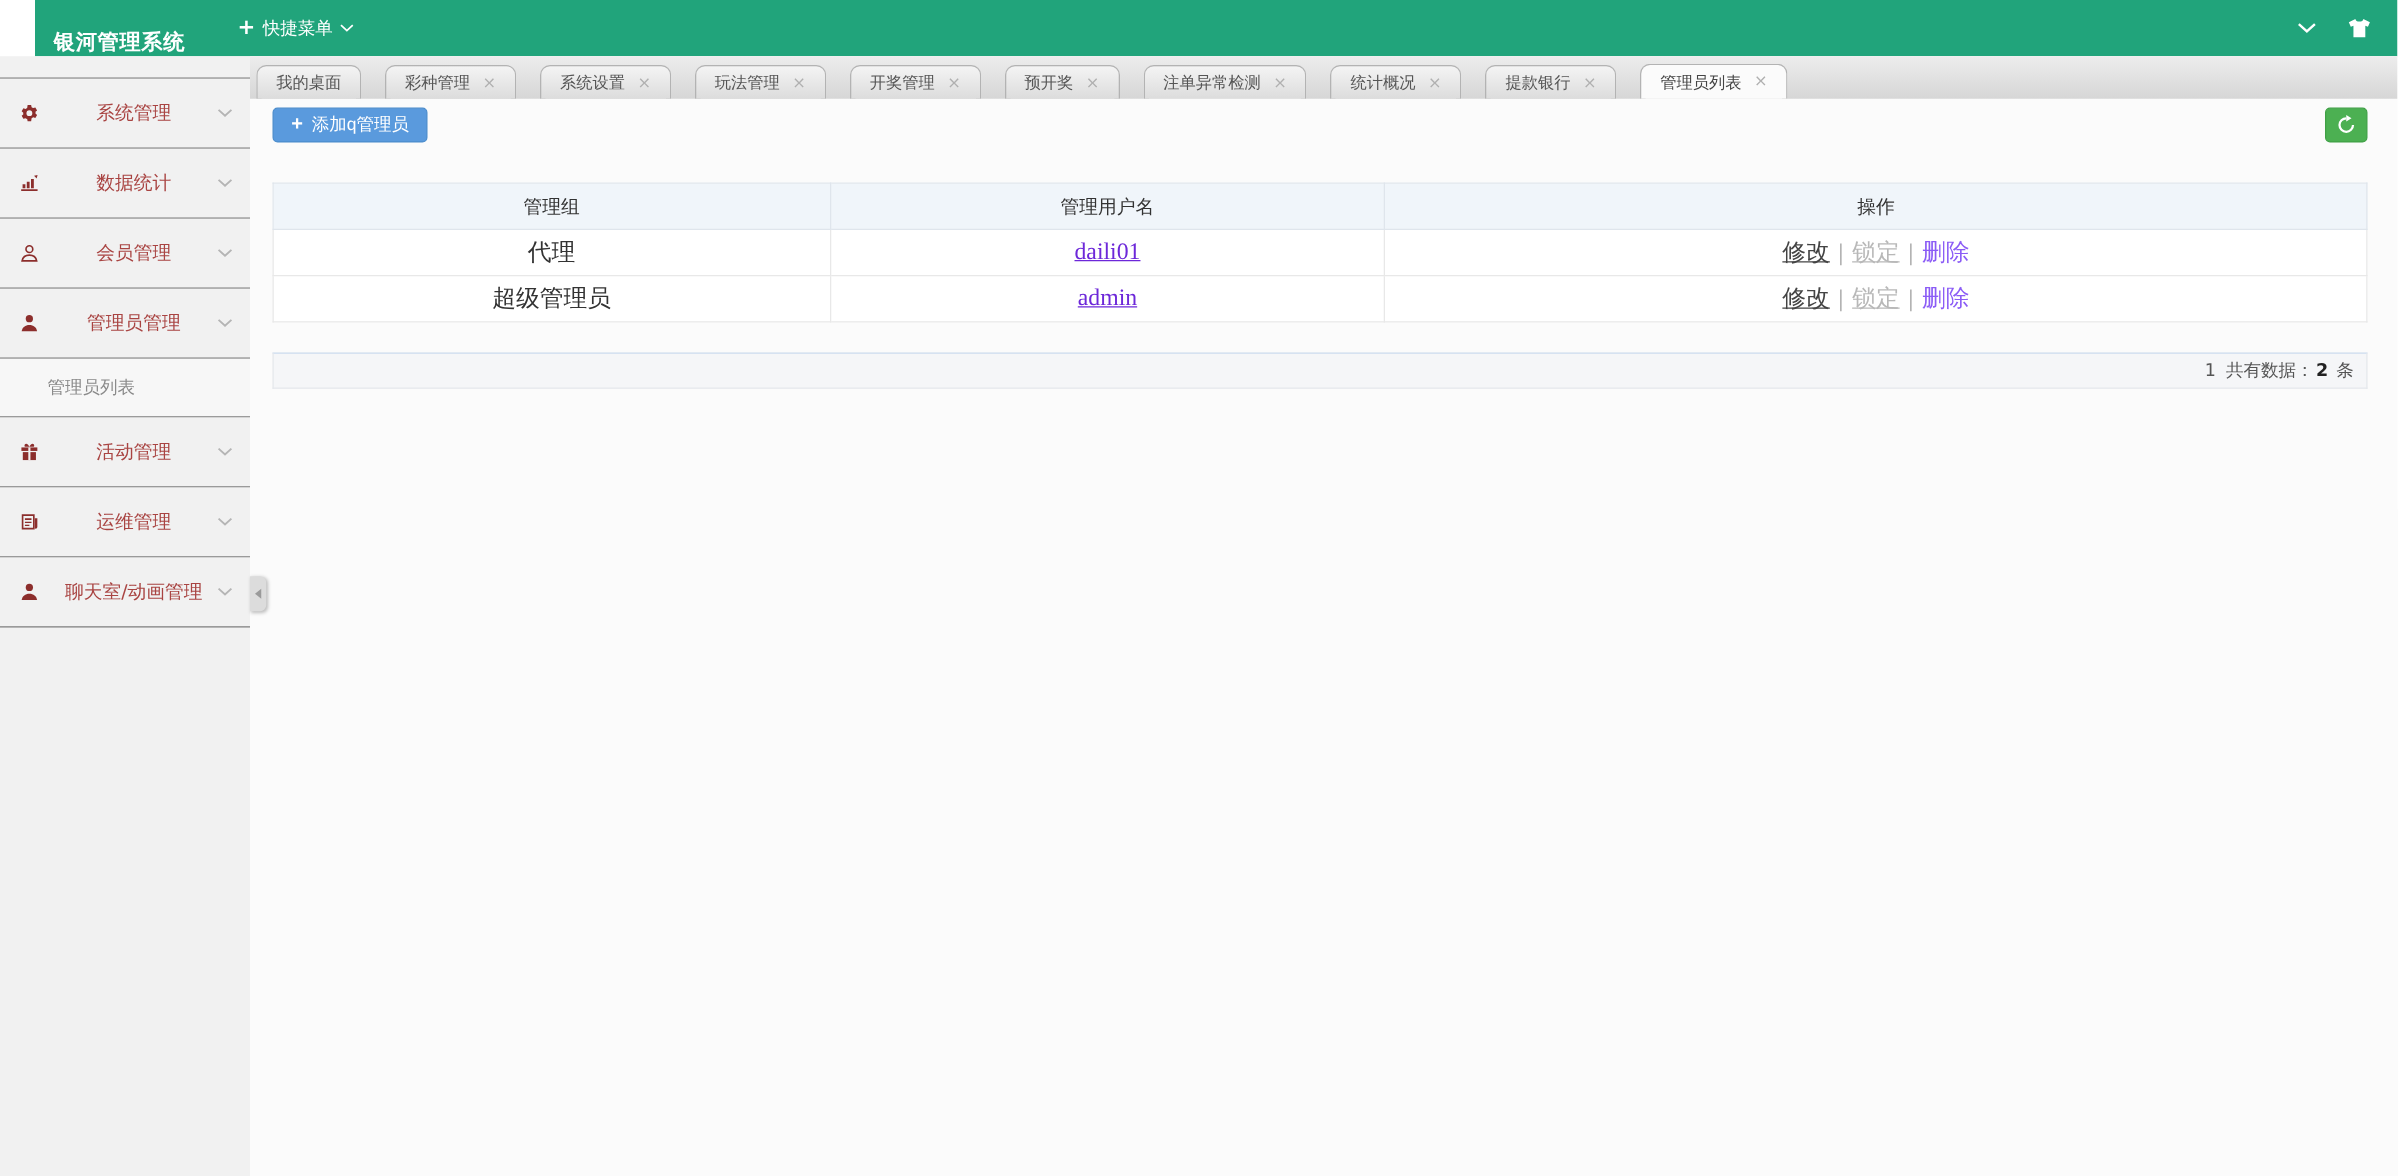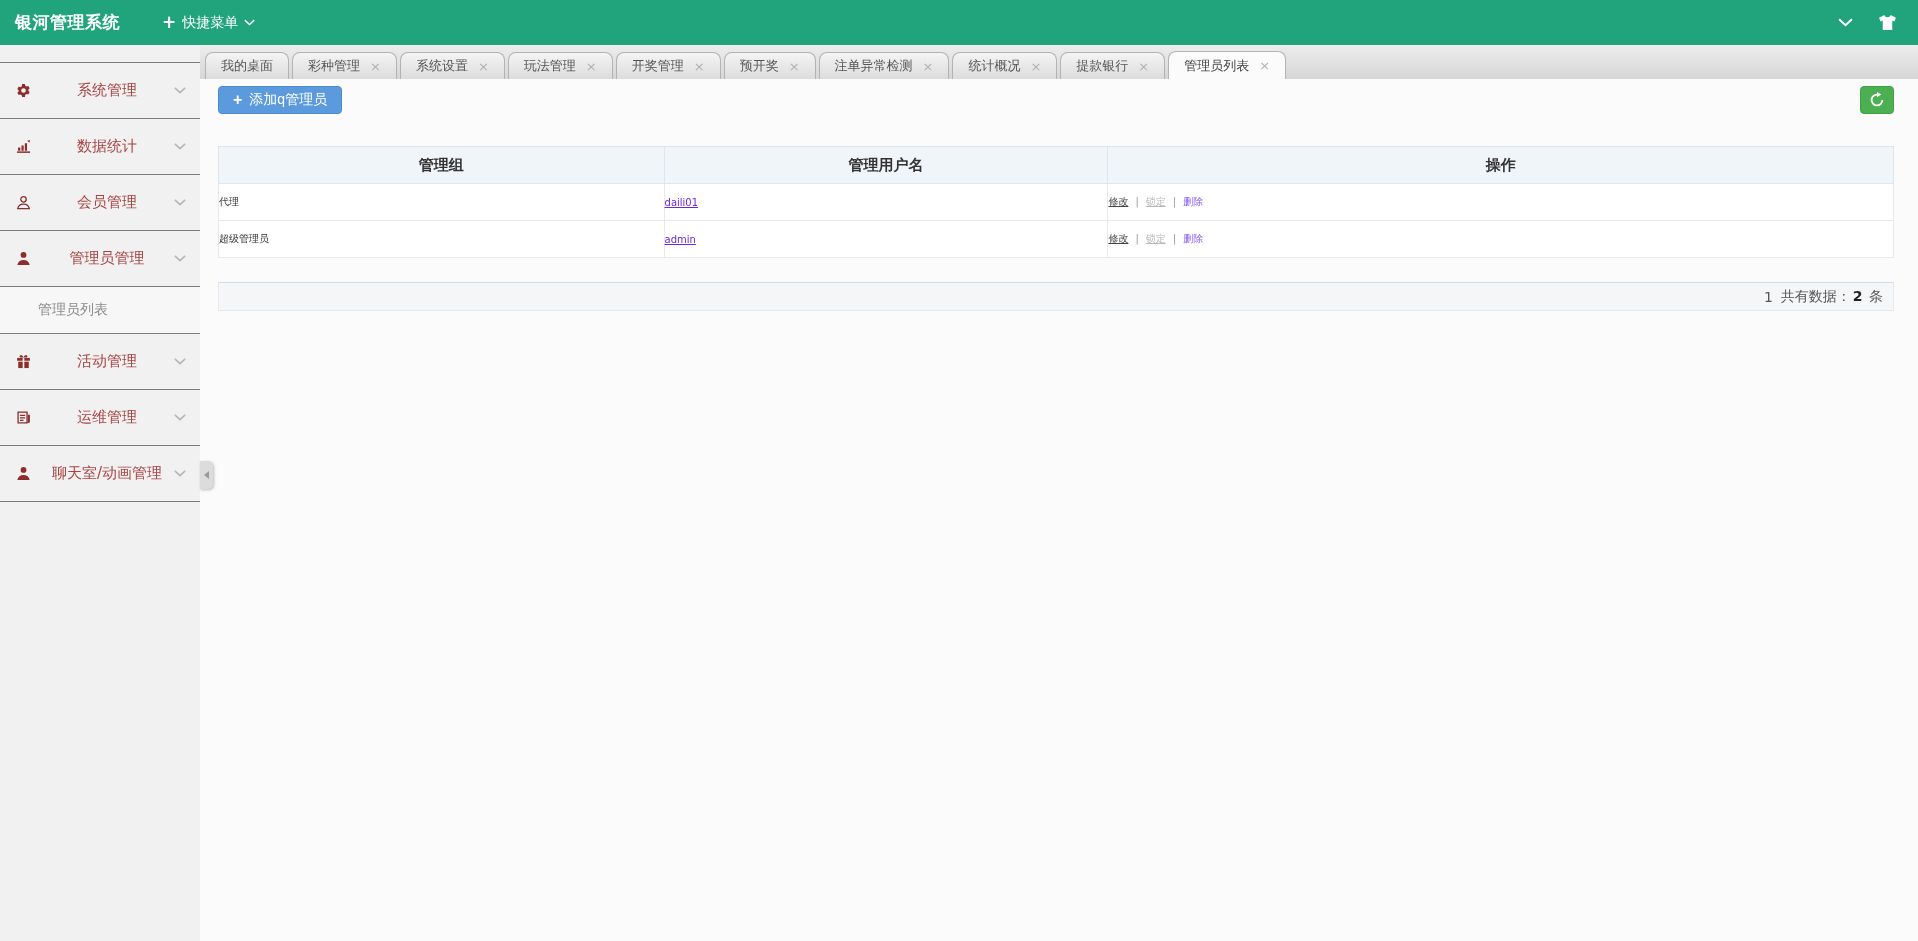--- a/index.html
+++ b/index.html
@@ -1,20 +1,20 @@
 <!DOCTYPE html>
 <html><head>
 <meta charset="utf-8">
 <style>
   * { margin:0; padding:0; box-sizing:border-box; }
   html,body { width:1918px; height:941px; font-family:"DejaVu Sans","Liberation Sans",sans-serif; background:#fff; }
   .app { width:1918px; height:941px; display:flex; flex-direction:column; overflow:hidden; }
 
   
-  .header { height:45px; background:#21a47b; display:flex; align-items:center; color:#fff; flex:0 0 45px; }
+  .header { height:45px; background:#21a47b; display:flex; align-items:flex-end; color:#fff; flex:0 0 45px;margin-left:28px; }
   .app-title { font-size:17px; font-weight:bold; padding:0 0 0 15px; letter-spacing:.5px; }
   .quick-menu { display:flex; align-items:center; gap:6px; margin-left:32px; font-size:14px; cursor:pointer; height:45px; padding:0 10px; }
   .quick-plus { font-size:17px; font-weight:bold; line-height:1; }
   .header-spacer { flex:1; }
   .header-iconbtn { width:34px; height:45px; display:flex; align-items:center; justify-content:center; cursor:pointer; }
   .header-right { display:flex; align-items:center; padding-right:14px; gap:8px; }
 
   
   .body { flex:1; display:flex; min-height:0; position:relative; }
 
@@ -27,33 +27,33 @@
   .s-chev { color:#b5b5b5; display:flex; align-items:center; }
   .side-sub { background:#f7f7f7; border-bottom:1px solid #7d7d7d; }
   .side-subitem { height:46px; display:flex; align-items:center; padding-left:38px; font-size:14px; color:#8a8a8a; cursor:pointer; }
 
   .collapse-handle { position:absolute; left:200px; top:416px; width:13px; height:28px; background:#dcdcdc; border-radius:0 5px 5px 0; box-shadow:1px 1px 3px rgba(0,0,0,.25); display:flex; align-items:center; justify-content:center; cursor:pointer; z-index:5; }
   .collapse-arrow { width:0; height:0; border-top:4px solid transparent; border-bottom:4px solid transparent; border-right:5px solid #9a9a9a; }
 
   
   .main { flex:1; display:flex; flex-direction:column; min-width:0; background:#fbfbfb; }
   .tabbar { height:34px; flex:0 0 34px; background:linear-gradient(#ededed,#d6d6d6); display:flex; align-items:flex-end; padding-left:5px; }
-  .tab { height:27px; display:flex; align-items:center; padding:0 15px; background:linear-gradient(#f4f4f4,#dcdcdc); border:1px solid #b3b3b3; border-bottom:none; border-radius:8px 8px 0 0; margin-right:3px; font-size:13px; color:#555; cursor:pointer; white-space:nowrap; }
+  .tab { height:27px; display:flex; align-items:center; padding:0 15px; background:linear-gradient(#f4f4f4,#dcdcdc); border:1px solid #b3b3b3; border-bottom:none; border-radius:8px 8px 0 0; margin-right:19px; font-size:13px; color:#555; cursor:pointer; white-space:nowrap; }
   .tab.active { background:#fbfbfb; color:#444; height:28px; }
   .tab-close { margin-left:10px; color:#b0b0b0; font-size:13px; line-height:1; cursor:pointer; }
 
   .content { flex:1; padding:7px 24px 0 18px; position:relative; }
   .toolbar { display:flex; justify-content:space-between; align-items:flex-start; margin-bottom:32px; }
   .btn-add { background:#5a9add; border:1px solid #4b8ccc; color:#fff; border-radius:4px; height:28px; padding:0 14px; font-size:14px; display:inline-flex; align-items:center; gap:7px; cursor:pointer; }
   .btn-add .plus { font-size:16px; font-weight:bold; line-height:1; }
   .btn-refresh { background:#4cb052; border:1px solid #3fa045; width:34px; height:28px; border-radius:4px; display:flex; align-items:center; justify-content:center; cursor:pointer; }
 
   table.admin-table { width:100%; border-collapse:collapse; background:#fff; }
-  .admin-table th { background:#f0f5fa; border:1px solid #dfe5ec; height:37px; font-size:15px; font-weight:bold; color:#333; text-align:center; }
-  .admin-table td { border:1px solid #e8e8e8; height:37px; font-size:10px; color:#333; background:#fff; }
+  .admin-table th { background:#f0f5fa; border:1px solid #dfe5ec; height:37px; font-size:15px; font-weight:normal; color:#333; text-align:center; }
+  .admin-table td { border:1px solid #e8e8e8; height:37px; font-size:19px; color:#333; text-align:center; background:#fff;font-family:Liberation Serif, serif; }
   .username-link { color:#6d28d9; text-decoration:underline; cursor:pointer; }
   .action { cursor:pointer; }
   .action.edit { color:#444; text-decoration:underline; }
   .action.lock { color:#b8b8b8; text-decoration:underline; }
   .action.delete { color:#8b5cf6; }
   .action-sep { color:#999; margin:0 7px; }
 
   .pagination { margin-top:24px; height:29px; background:#f5f6f8; border:1px solid #e5e8ec; border-top:1px solid #ccdcee; display:flex; align-items:center; justify-content:flex-end; font-size:14px; color:#555; padding:0 10px; }
   .page-number { padding:0 4px; cursor:pointer; color:#555; }
   .total-info { margin-left:4px; }

